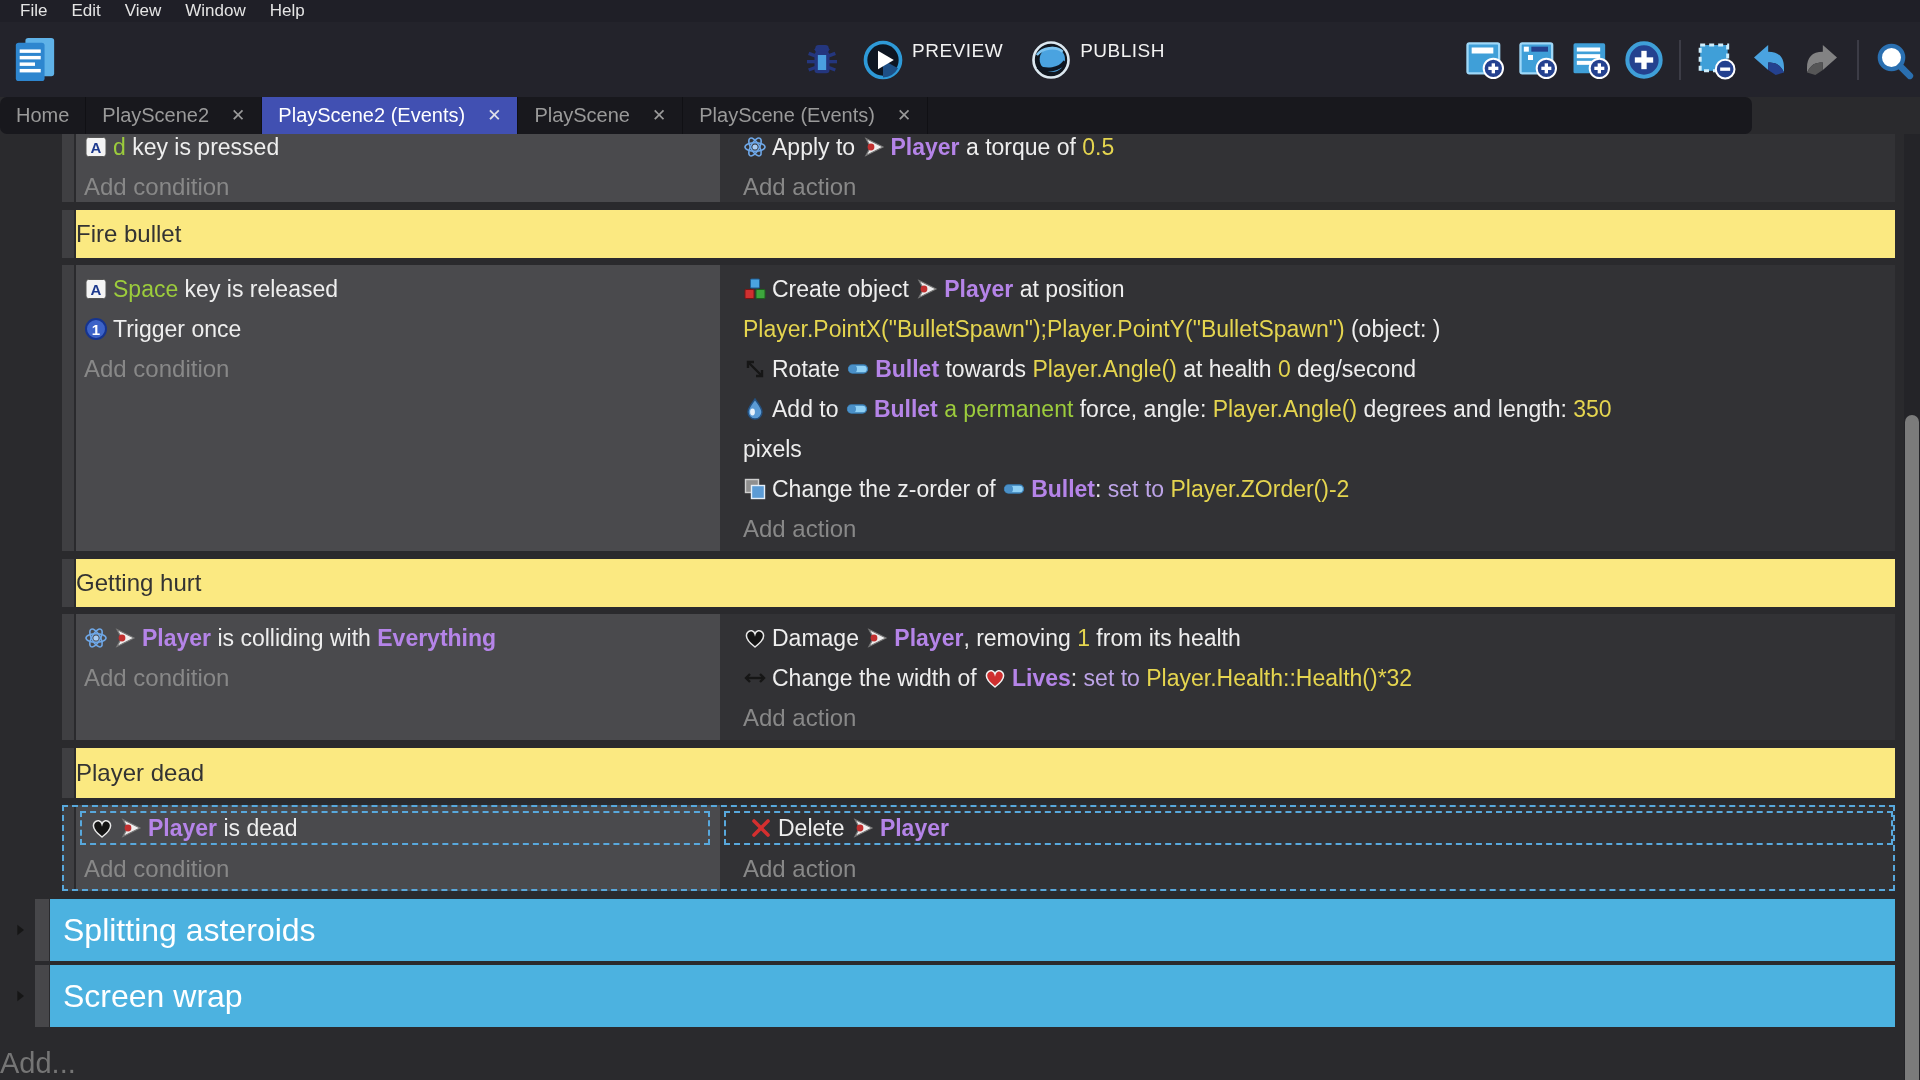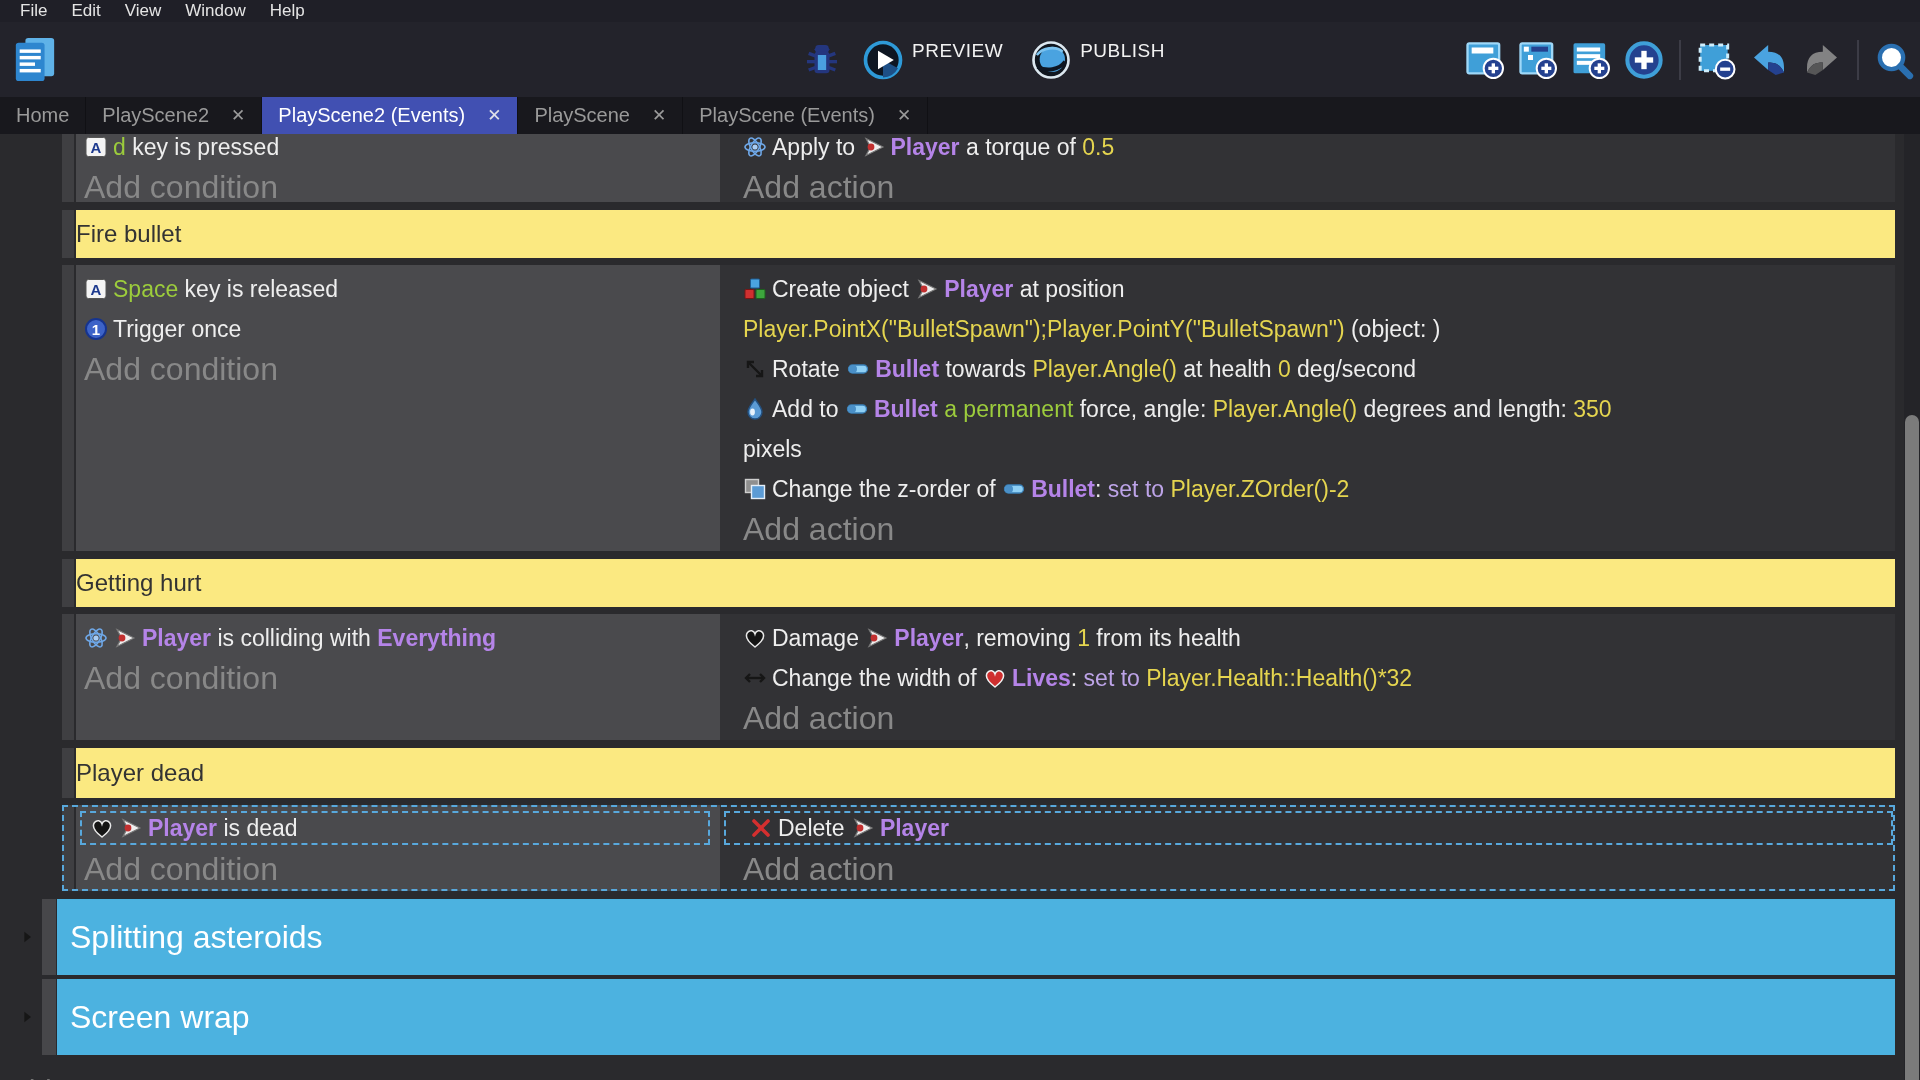--- a/index.html
+++ b/index.html
@@ -18,21 +18,21 @@
   .toolbar-center { position:absolute; left:800px; top:0; height:75px; display:flex; align-items:center; gap:10px; }
   .tc-btn { display:flex; align-items:flex-start; gap:9px; padding:0 9px; cursor:pointer; }
   .tc-label { color:#f2f2f2; font-size:19px; letter-spacing:0.5px; }
   .tb-icon { width:40px; height:40px; display:block; }
   .toolbar-right { position:absolute; right:4px; top:0; height:75px; display:flex; align-items:center; gap:9px; }
   .toolbar-btn { width:44px; height:44px; display:flex; align-items:center; justify-content:center; cursor:pointer; }
   .toolbar-btn svg { width:40px; height:40px; }
   .toolbar-sep { width:2px; height:40px; background:#3c3c46; margin:0 4px; }
 
   
-  .tabbar { position:absolute; top:97px; left:0; width:1920px; height:37px; background:#18181d; display:flex; }
+  .tabbar { position:absolute; top:97px; left:0; width:1752px; height:37px; background:#18181d; display:flex;border-radius:7px; }
   .tab { display:flex; align-items:center; padding:0 16px; border-right:1px solid #101014;
     color:#9a9a9a; font-size:20px; cursor:pointer; }
   .tab .tab-close { margin-left:22px; font-size:17px; color:#9a9a9a; }
   .tab.active { background:#4150b2; color:#ffffff; }
   .tab.active .tab-close { color:#e0e0e8; }
 
   
   .events-panel { position:absolute; top:134px; left:0; width:1920px; height:946px;
     background:#2a2a2d; overflow:hidden; }
 
@@ -43,33 +43,33 @@
   .act  { flex:1; background:#323235; }
 
   .line { height:40px; display:flex; align-items:center; white-space:pre; padding-left:23px; }
   .cond .line { padding-left:8px; }
   .seg { font-size:23px; }
   .c-plain { color:#eeeeee; }
   .c-object { color:#b584e8; font-weight:bold; }
   .c-green { color:#9ccc3c; }
   .c-expr { color:#e5d54f; }
   .c-setto { color:#bda4e8; }
-  .placeholder-line span { color:#888888; font-size:32px; }
+  .placeholder-line span { color:#888888; font-size:24px; }
   .inline-icon { width:24px; height:24px; flex:none; margin-right:5px; display:inline-flex; }
   .inline-icon svg { width:24px; height:24px; }
 
   .row-event.selected { outline:2px dashed #58a8dc; outline-offset:-2px; }
   .line.boxed { border:2px dashed #58a8dc; height:34px; margin:2px 10px 4px 4px; }
   .act .line.boxed { margin-right:2px; }
 
   .row-comment { margin:0 25px 7px 62px; display:flex; align-items:stretch; height:48px; }
   .comment-body { flex:1; background:#fbe981; display:flex; align-items:center; }
   .comment-body span { color:#333333; font-size:24px; }
 
-  .row-group { margin:0 25px 4px 12px; display:flex; align-items:stretch; height:76px; }
+  .row-group { margin:0 25px 4px 5px; display:flex; align-items:stretch; height:62px; }
   .group-arrow { width:30px; flex:none; display:flex; align-items:center; justify-content:center; cursor:pointer; }
   .group-strip { width:14px; flex:none; background:#47474a; margin-right:1px; }
   .group-body { flex:1; background:#4cb2e0; display:flex; align-items:center; padding-left:13px; cursor:pointer; }
   .group-body span { color:#ffffff; font-size:32px; }
 
   .footer-row { margin-top:14px; height:44px; display:flex; align-items:center; }
   .footer-add-event { margin-left:43px; color:#8b8b8b; font-size:24px; flex:1; cursor:pointer; }
   .footer-add-btn { margin-right:20px; color:#757575; font-size:29px; cursor:pointer; }
 
   .scrollbar { position:absolute; top:134px; right:0; width:16px; height:946px; background:#242428; }

